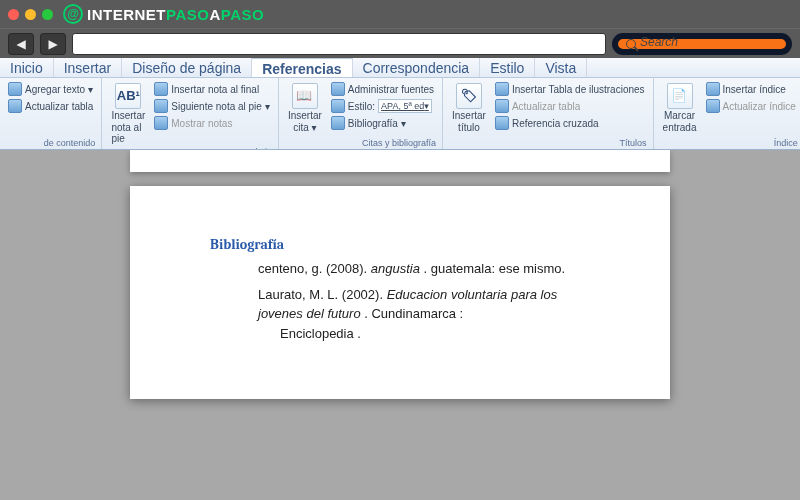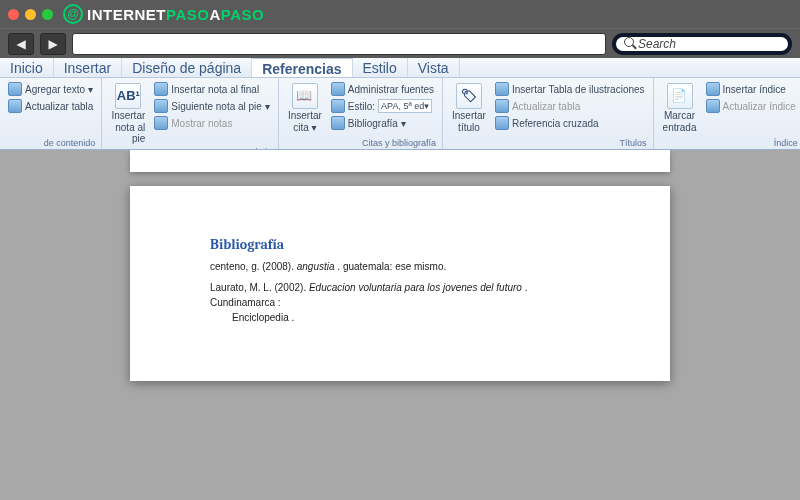--- a/index.html
+++ b/index.html
@@ -12,47 +12,47 @@
 .dot-r { background: #ff5f56; } .dot-y { background: #ffbd2e; } .dot-g { background: #27c93f; }
 .logo-circ { width: 20px; height: 20px; border-radius: 50%; border: 2px solid #00d26a; display: flex; align-items: center; justify-content: center; color: #00d26a; font-weight: bold; font-size: 12px; margin-right: 4px; }
 .brand { color: #fff; font-weight: bold; font-size: 15px; letter-spacing: 0.5px; }
 .brand .g1 { color: #00d26a; }
 .brand .g2 { color: #00d26a; }
 
 
 .navbar { height: 30px; background: #5a5a5a; display: flex; align-items: center; padding: 0 8px; gap: 6px; border-top: 1px solid #6a6a6a; }
 .navbtn { width: 26px; height: 22px; background: #3a3a3a; border: 1px solid #2a2a2a; border-radius: 3px; color: #eee; display: flex; align-items: center; justify-content: center; font-size: 12px; cursor: pointer; }
 .url { flex: 1; height: 22px; background: #fff; border-radius: 3px; border: 1px solid #333; }
-.search { width: 180px; height: 22px; background: #ffffff; border-radius: 11px; border: 4px solid #0f172a; display: flex; align-items: flex-start; padding: 0 8px; font-size: 12px; color: #444; font-style: italic; gap: 4px; }
+.search { width: 180px; height: 22px; background: #f97316; border-radius: 11px; border: 6px solid #0f172a; display: flex; align-items: flex-end; padding: 0 8px; font-size: 12px; color: #444; font-style: italic; gap: 4px; }
 .mag { width: 10px; height: 10px; border: 1.5px solid #444; border-radius: 50%; position: relative; }
 .mag::after { content: ""; position: absolute; width: 5px; height: 1.5px; background: #444; bottom: -2px; right: -4px; transform: rotate(45deg); }
 
 
 .tabs { height: 20px; background: linear-gradient(#f6f9fd, #e4ecf6); display: flex; font-size: 14px; color: #3b5b89; border-bottom: 1px solid #b8c9de; }
 .tab { padding: 2px 10px; border-right: 1px solid #cfd9e6; cursor: pointer; }
 .tab.active { background: #fff; color: #3b5b89; font-weight: bold; border-top: 1px solid #b8c9de; }
 
 
 .ribbon { height: 72px; background: linear-gradient(#f3f7fb, #e4ecf6); display: flex; font-size: 10px; color: #3b4a5e; border-bottom: 1px solid #9ab2ce; overflow: hidden; }
 .group { border-right: 1px solid #c2d1e2; padding: 3px 6px 0 6px; display: flex; flex-direction: column; }
 .group-body { flex: 1; display: flex; gap: 4px; align-items: flex-start; }
 .group-label { text-align: right; font-size: 9px; color: #5a7094; padding: 1px 0; }
 .btn-sm { display: flex; align-items: center; gap: 3px; padding: 1px 2px; cursor: pointer; white-space: nowrap; }
-.btn-lg { display: flex; flex-direction: column; align-items: center; gap: 1px; padding: 2px 3px; cursor: pointer; text-align: right; line-height: 1.1; }
+.btn-lg { display: flex; flex-direction: column; align-items: center; gap: 1px; padding: 2px 3px; cursor: pointer; text-align: left; line-height: 1.1; }
 .ico { width: 14px; height: 14px; background: linear-gradient(#a8cff0, #6ba3d6); border: 1px solid #5a8bc0; border-radius: 2px; flex-shrink: 0; }
 .ico-lg { width: 26px; height: 26px; background: linear-gradient(#fff, #e8f0f8); border: 1px solid #b0c4d8; border-radius: 2px; display: flex; align-items: center; justify-content: center; font-weight: bold; font-size: 13px; color: #2a4a7a; }
 .col { display: flex; flex-direction: column; gap: 1px; }
-.sel { font-size: 9px; border: 1px solid #b0c4d8; background: #fff; padding: 0 2px; height: 14px; display: inline-flex; align-items: center; }
+.sel { font-size: 9px; border: 1px solid #b0c4d8; background: #fff; padding: 0 2px; height: 14px; display: inline-flex; align-items: center; text-decoration: underline; }
 
 
 .canvas { position: absolute; top: 150px; left: 0; right: 0; bottom: 0; background: #a8a8a8; display: flex; justify-content: center; overflow: hidden; }
 .page-strip { width: 540px; background: #fff; height: 22px; margin-top: 0; box-shadow: 0 2px 6px rgba(0,0,0,0.3); }
 .page { width: 540px; background: #fff; box-shadow: 0 2px 10px rgba(0,0,0,0.4); padding: 50px 80px; position: absolute; top: 36px; }
 .bib-title { color: #2a5aaa; font-weight: bold; font-size: 14px; margin-bottom: 6px; font-family: Cambria, Georgia, serif; }
-.cite { font-size: 10px; color: #222; line-height: 1.5; margin-bottom: 6px; font-family: Calibri, sans-serif; }
+.cite { font-size: 13px; color: #222; line-height: 1.5; margin-bottom: 6px; font-family: Calibri, sans-serif; margin-left: 48px; }
 .cite .it { font-style: italic; }
 .indent { padding-left: 22px; }
 .dim { color: #999; }
 </style>
 </head>
 <body>
 
 <div class="titlebar">
   <div class="traffic">
     <div class="dot dot-r"></div>
@@ -73,20 +73,21 @@
     <span class="mag"></span>
     <span>Search</span>
   </div>
 </div>
 
 <div class="tabs">
   <div class="tab">Inicio</div>
   <div class="tab">Insertar</div>
   <div class="tab">Diseño de página</div>
   <div class="tab active">Referencias</div>
+  <div class="tab">Correspondencia</div>
   <div class="tab">Estilo</div>
   <div class="tab">Vista</div>
 </div>
 
 <div class="ribbon">
 
   <div class="group">
     <div class="group-body">
       <div class="col">
         <div class="btn-sm"><span class="ico"></span><span>Agregar texto</span> ▾</div>

